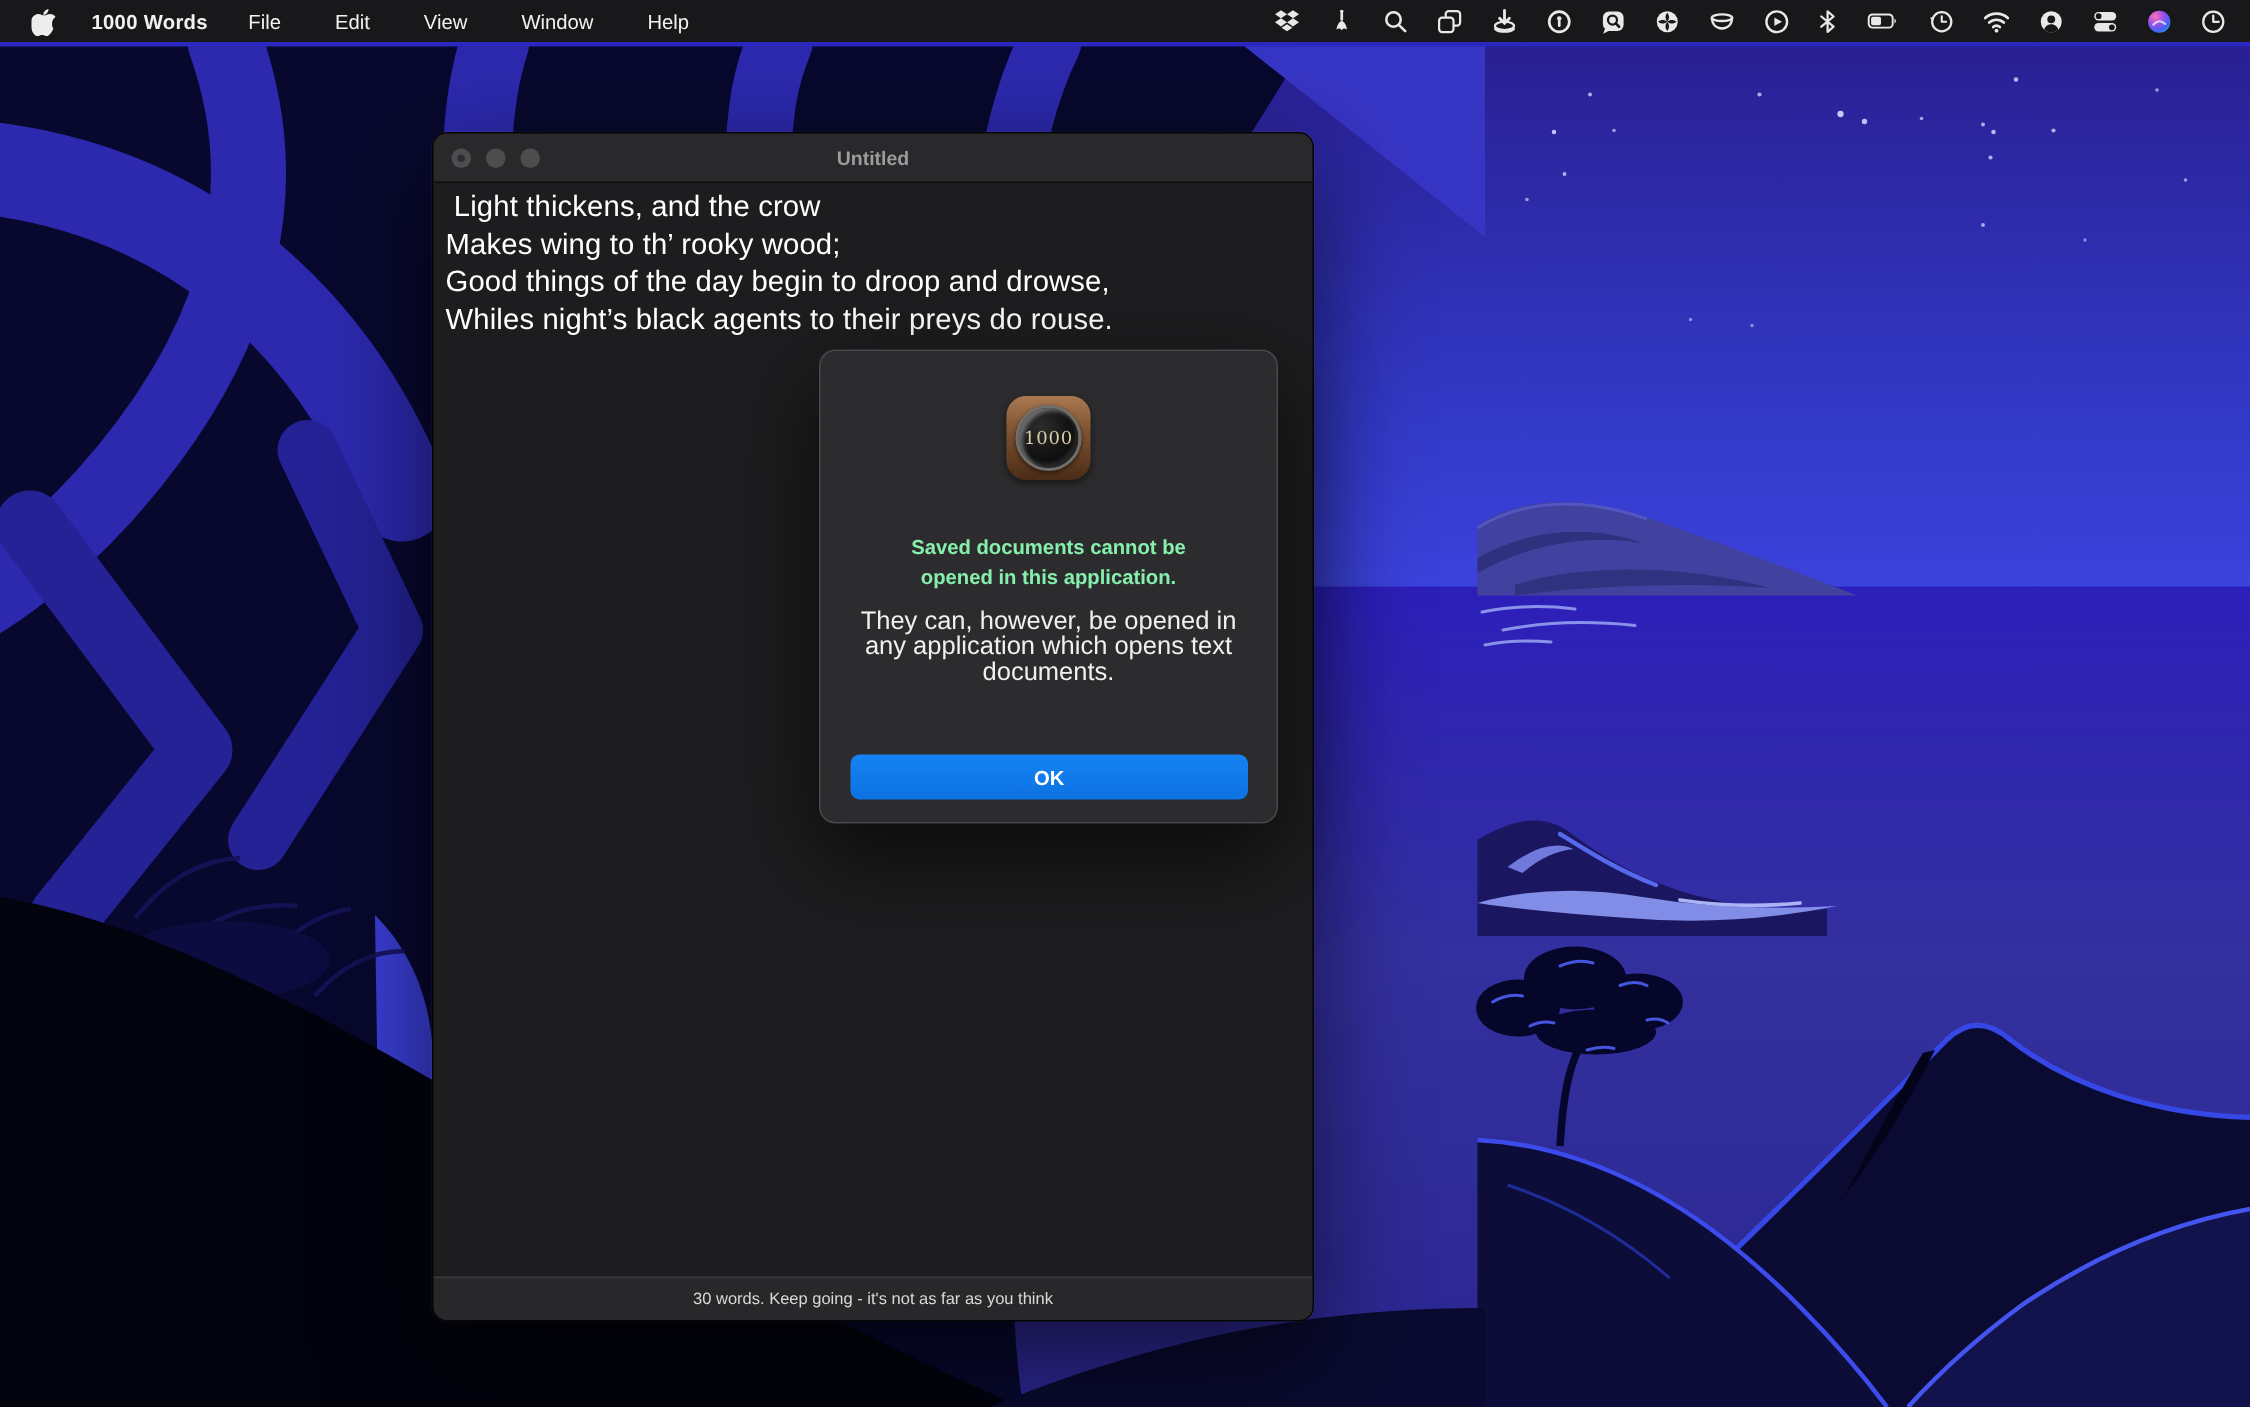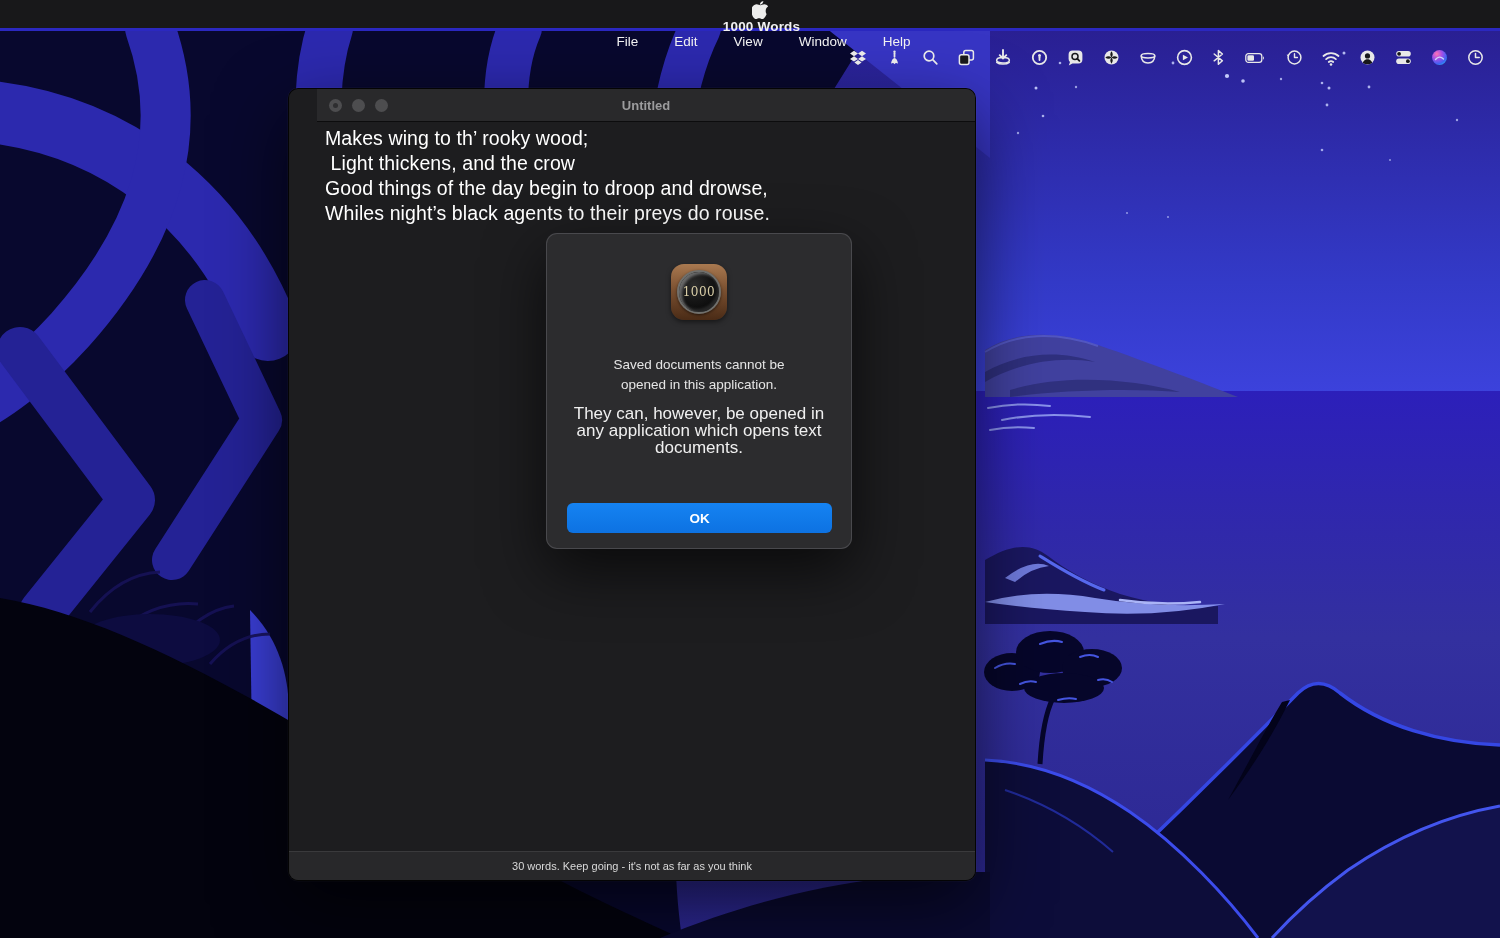--- a/index.html
+++ b/index.html
@@ -6,33 +6,33 @@
   html,body { width:1500px; height:938px; overflow:hidden; background:#0a0a30;
     font-family:"Liberation Sans", sans-serif; }
   .stage { position:relative; width:1500px; height:938px; overflow:hidden; }
 
   
   .wallpaper { position:absolute; inset:0; width:100%; height:100%; display:block; }
 
   
   .menubar { position:absolute; left:0; top:0; width:1500px; height:28px;
     background:#18181a; display:flex; align-items:center; color:#f1f1f1;
-    font-size:13.5px; z-index:40;flex-direction:column; }
+    font-size:13.5px; z-index:40; }
   .menubar .apple { width:17px; height:19px; margin-left:21px; display:flex; align-items:center; }
   .menubar .appname { font-weight:700; margin-left:23px; letter-spacing:.2px; }
   .menubar .menus { display:flex; gap:36px; margin-left:27px; font-weight:500; }
   .menubar .menus span { cursor:default; }
   .status-icons { margin-left:auto; display:flex; align-items:center; gap:19px; padding-right:16px; }
   .status-icons svg { display:block; }
 
   
-  .appwindow { position:absolute; left:288px; top:88px; width:688px; height:793px;
+  .appwindow { position:absolute; left:288px; top:88px; width:588px; height:793px;
     background:#1d1d1f; border-radius:10px; border:1px solid rgba(0,0,0,.85);
     box-shadow:0 25px 70px rgba(0,0,0,.6), 0 0 0 .5px rgba(255,255,255,.06);
-    z-index:10; overflow:hidden;padding-left:28px; }
+    z-index:10; overflow:hidden; }
   .titlebar { position:relative; height:33px; background:#29292b;
     border-bottom:1px solid #0c0c0d; display:flex; align-items:center; justify-content:center; }
   .traffic { position:absolute; left:12px; top:0; height:33px; display:flex; align-items:center; gap:10px; }
   .tl { width:13px; height:13px; border-radius:50%; background:#4d4d4f; position:relative; }
   .tl.close::after { content:""; position:absolute; left:4px; top:4px; width:5px; height:5px;
     border-radius:50%; background:#2e2e30; }
   .wintitle { color:#9c9c9e; font-size:13px; font-weight:700; }
   .editor { padding:4px 8px; color:#ffffff; font-size:19.5px; line-height:25px;
     font-weight:400; letter-spacing:.1px; }
   .editor .line { white-space:pre; }
@@ -49,21 +49,21 @@
     background:linear-gradient(180deg,#a97950 0%, #7c5131 45%, #4a2b16 100%);
     display:flex; align-items:center; justify-content:center;
     box-shadow:0 2px 5px rgba(0,0,0,.5); }
   .appicon .key { width:44px; height:44px; border-radius:50%;
     background:radial-gradient(circle at 38% 32%, #2c2c2c 0%, #151515 45%, #000 100%);
     border:2px solid #6f6f6c;
     box-shadow:inset 3px 2px 3px rgba(255,255,255,.35), inset -2px -3px 3px rgba(255,255,255,.12), 0 1px 3px rgba(0,0,0,.6);
     display:flex; align-items:center; justify-content:center; }
   .appicon .key span { color:#d8cda6; font-family:"DejaVu Serif", serif; font-size:12px; letter-spacing:.5px; }
   .dlg-title { position:absolute; top:121px; left:50%; transform:translateX(-50%);
-    width:212px; text-align:center; color:#e5e5e5; font-size:13.5px; font-weight:400; line-height:20px; }
+    width:212px; text-align:center; color:#86efac; font-size:13.5px; font-weight:700; line-height:20px; }
   .dlg-body { position:absolute; top:171px; left:50%; transform:translateX(-50%);
     width:256px; text-align:center; color:#f0f0f0; font-size:17px; font-weight:400; line-height:17px; }
   .ok-btn { position:absolute; left:20px; right:19px; bottom:15px; height:30px;
     border:none; border-radius:6px; background:linear-gradient(180deg,#1583f2 0%, #0d72e2 100%);
     color:#fff; font-size:13.5px; font-weight:700; font-family:inherit; cursor:pointer; }
 </style>
 </head>
 <body>
 
 <div class="stage">
@@ -326,22 +326,22 @@
   <div class="appwindow">
     <div class="titlebar">
       <div class="traffic">
         <div class="tl close"></div>
         <div class="tl"></div>
         <div class="tl"></div>
       </div>
       <div class="wintitle">Untitled</div>
     </div>
     <div class="editor">
+      <div class="line"> Light thickens, and the crow</div>
       <div class="line">Makes wing to th’ rooky wood;</div>
-      <div class="line"> Light thickens, and the crow</div>
       <div class="line">Good things of the day begin to droop and drowse,</div>
       <div class="line">Whiles night’s black agents to their preys do rouse.</div>
     </div>
     <div class="winstatus">30 words. Keep going - it's not as far as you think</div>
   </div>
 
   <div class="dialog">
     <div class="appicon">
       <div class="key">
         <span>1000</span>

